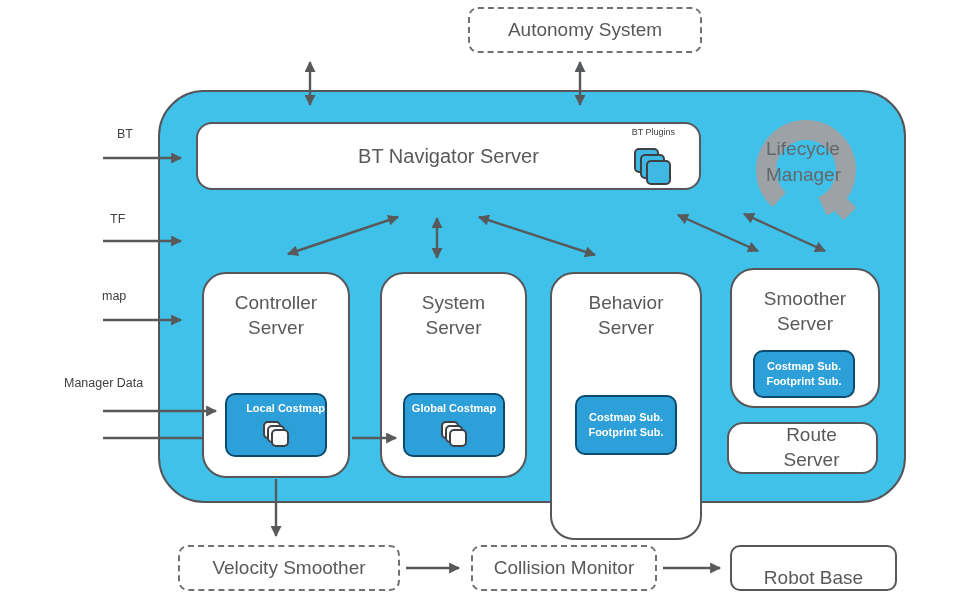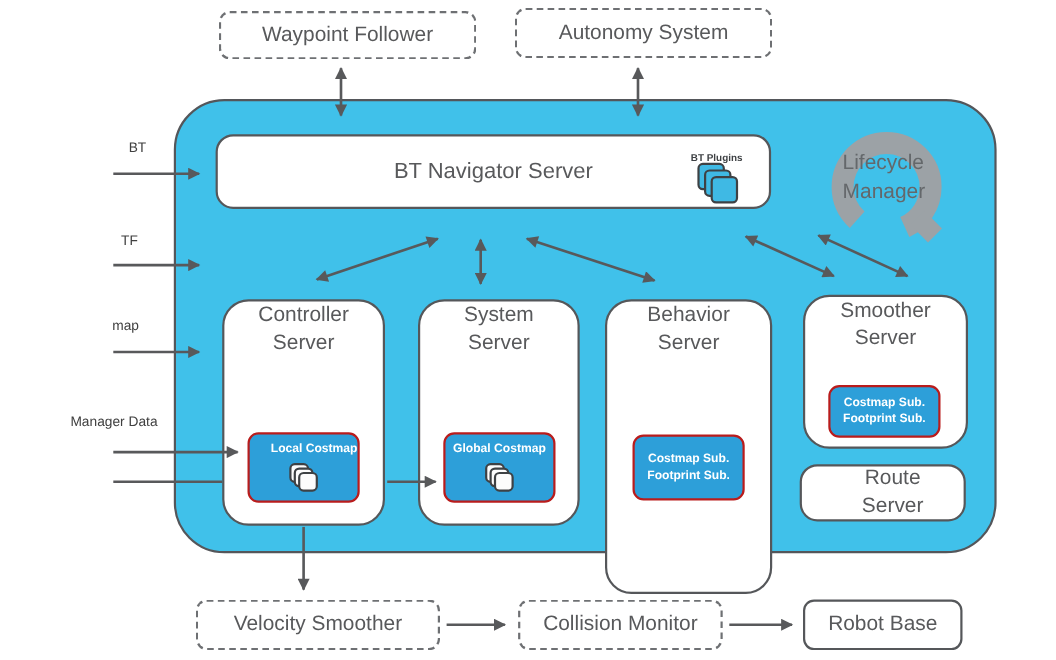--- a/index.html
+++ b/index.html
@@ -12,37 +12,37 @@
   .dashed{border:2px dashed #6E7073;border-radius:10px;font-size:19px;}
   .solid-ext{border:2px solid #55575A;border-radius:10px;font-size:19px;}
 
   #stack-container{position:absolute;box-sizing:border-box;left:158px;top:90px;
         width:748px;height:413px;background:#40C1EA;border:2px solid #54565A;
         border-radius:46px;}
 
   #btnav{left:196px;top:122px;width:505px;height:68px;border:2px solid #55575A;
         border-radius:16px;font-size:20px;}
   .server{border:2px solid #55575A;border-radius:24px;
-        align-items:flex-start;padding-top:0;font-size:19px;line-height:1.32;}
+        align-items:flex-start;padding-top:16px;font-size:19px;line-height:1.32;}
   .pre{white-space:pre-line;}
 
   .badge{position:absolute;box-sizing:border-box;background:#2D9FD9;
-        border:2px solid #b91c1c;border-radius:10px;color:#fff;
+        border:2px solid #0c4a6e;border-radius:10px;color:#fff;
         font-size:11px;font-weight:bold;text-align:center;line-height:1.4;}
   .badge .blabel{margin-top:6px;}
   .badge-center{display:flex;align-items:center;justify-content:center;}
 
   
   .stack{position:absolute;}
   .stack i{position:absolute;box-sizing:border-box;border:2px solid #3E4144;border-radius:5px;}
   .stack-blue i{width:25px;height:25px;background:#3FB9E4;}
   .stack-white i{width:18px;height:18px;background:#FCFCFC;}
 
-  #btplugins-label{position:absolute;right:24px;top:14px;font-size:9px;
-        font-weight:bold;color:#3E4144;}
+  #btplugins-label{position:absolute;right:24px;top:3px;font-size:9px;
+        font-weight:normal;color:#3E4144;}
   #btplugins-icon{right:24px;top:24px;width:41px;height:41px;}
 
   #lifecycle-text{position:absolute;left:766px;top:136px;width:120px;
         font-size:19px;line-height:1.35;color:#64686B;text-align:left;}
 
   .inlabel{position:absolute;font-size:12.5px;color:#404040;}
 
   svg{display:block;}
   .overlay{position:absolute;left:0;top:0;pointer-events:none;}
 </style>
@@ -53,23 +53,20 @@
 
   <div id="stack-container"></div>
 
   <svg class="overlay" style="left:744px;top:110px;" width="125" height="125">
     <circle cx="62" cy="60" r="40" fill="none" stroke="#9CA2A6" stroke-width="20" stroke-dasharray="205 46.3" stroke-dashoffset="-92"></circle>
     <line x1="90" y1="88" x2="106" y2="104" stroke="#9CA2A6" stroke-width="18"></line>
   </svg>
   <div id="lifecycle-text" class="pre">Lifecycle
 Manager</div>
 
-  <div class="node dashed" style="left:199px;top:10px;width:234px;height:44px;">
-    <span>Waypoint Follower</span>
-  </div>
   <div class="node dashed" style="left:468px;top:7px;width:234px;height:46px;">
     <span>Autonomy System</span>
   </div>
 
   <div id="btnav" class="node">
     <span>BT Navigator Server</span>
     <span id="btplugins-label">BT Plugins</span>
     <span id="btplugins-icon" class="stack stack-blue">
       <i style="left:0;top:0;"></i>
         <i style="left:6px;top:6px;"></i>
@@ -127,21 +124,21 @@
   <div class="inlabel" style="left:110px;top:212px;">TF</div>
   <div class="inlabel" style="left:102px;top:289px;">map</div>
   <div class="inlabel" style="left:64px;top:376px;">Manager Data</div>
 
   <div class="node dashed" style="left:178px;top:545px;width:222px;height:46px;">
     <span>Velocity Smoother</span>
   </div>
   <div class="node dashed" style="left:471px;top:545px;width:186px;height:46px;">
     <span>Collision Monitor</span>
   </div>
-  <div class="node solid-ext" style="left:730px;top:545px;width:145px;height:46px;">
+  <div class="node solid-ext" style="left:730px;top:545px;width:167px;height:46px;align-items:flex-end;">
     <span>Robot Base</span>
   </div>
 
   <svg class="overlay" width="960" height="600">
     <defs>
       <marker id="ah" viewBox="0 0 10 10" refX="9" refY="5" markerWidth="13" markerHeight="11" orient="auto" markerUnits="userSpaceOnUse">
         <path d="M0,0 L10,5 L0,10 z" fill="#58595B"></path>
       </marker>
       <marker id="ahs" viewBox="0 0 10 10" refX="9" refY="5" markerWidth="13" markerHeight="11" orient="auto-start-reverse" markerUnits="userSpaceOnUse">
         <path d="M0,0 L10,5 L0,10 z" fill="#58595B"></path>

